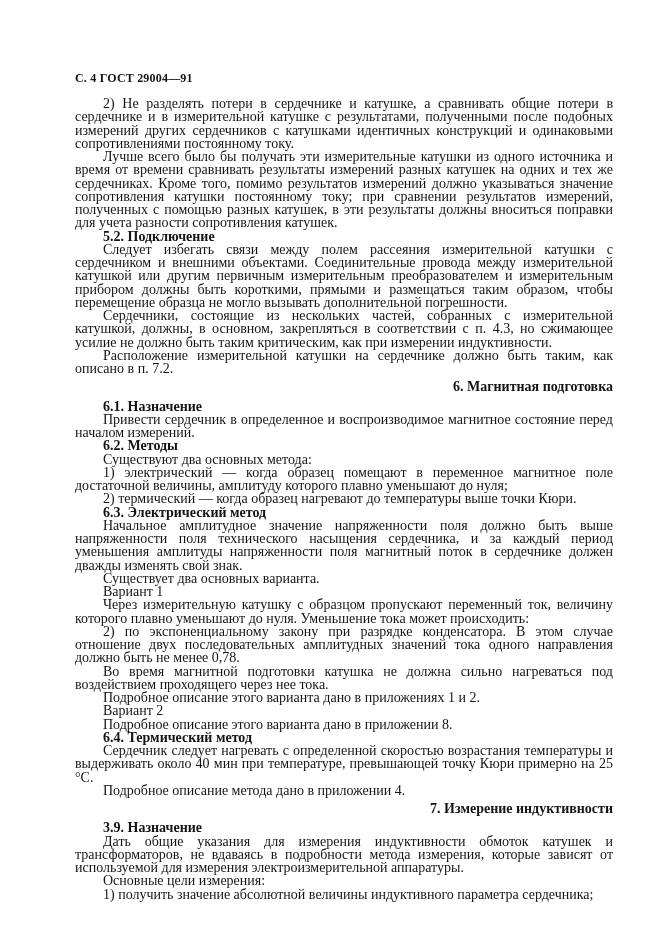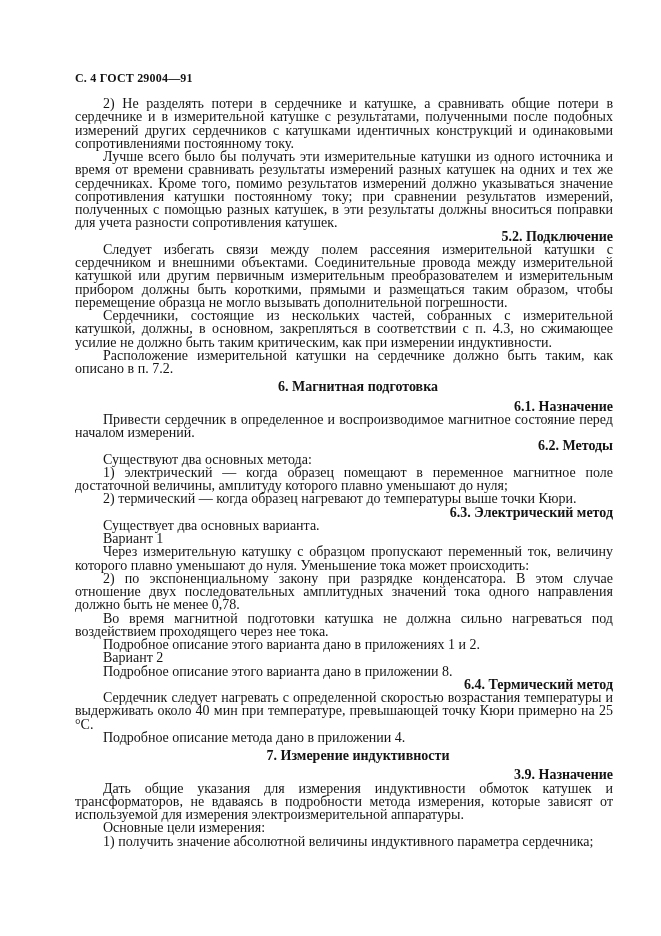--- a/index.html
+++ b/index.html
@@ -35,27 +35,27 @@
   }
   .paragraph {
     margin: 0;
     text-indent: 28px;
     text-align: justify;
   }
   .section-heading {
     margin: 0;
     text-indent: 28px;
     font-weight: bold;
-    text-align: right;
+    text-align: left;
   }
   .chapter-heading {
     margin: 5px 0 6px 0;
     text-indent: 28px;
     font-weight: bold;
-    text-align: center;
+    text-align: right;
   }
 </style>
 </head>
 <body>
 
 <div class="page">
   <div class="content">
     <div class="page-header">С. 4 ГОСТ 29004—91</div>
     <div class="document-body">
         <p class="paragraph">2) Не разделять потери в сердечнике и катушке, а сравнивать общие потери в сердечнике и в измерительной катушке с результатами, полученными после подобных измерений других сердечников с катушками идентичных конструкций и одинаковыми сопротивлениями постоянному току.</p>
@@ -65,20 +65,21 @@
         <p class="paragraph">Сердечники, состоящие из нескольких частей, собранных с измерительной катушкой, должны, в основном, закрепляться в соответствии с п. 4.3, но сжимающее усилие не должно быть таким критическим, как при измерении индуктивности.</p>
         <p class="paragraph">Расположение измерительной катушки на сердечнике должно быть таким, как описано в п. 7.2.</p>
         <div class="chapter-heading">6. Магнитная подготовка</div>
         <div class="section-heading">6.1. Назначение</div>
         <p class="paragraph">Привести сердечник в определенное и воспроизводимое магнитное состояние перед началом измерений.</p>
         <div class="section-heading">6.2. Методы</div>
         <p class="paragraph">Существуют два основных метода:</p>
         <p class="paragraph">1) электрический — когда образец помещают в переменное магнитное поле достаточной величины, амплитуду которого плавно уменьшают до нуля;</p>
         <p class="paragraph">2) термический — когда образец нагревают до температуры выше точки Кюри.</p>
         <div class="section-heading">6.3. Электрический метод</div>
+        <p class="paragraph">Начальное амплитудное значение напряженности поля должно быть выше напряженности поля технического насыщения сердечника, и за каждый период уменьшения амплитуды напряженности поля магнитный поток в сердечнике должен дважды изменять свой знак.</p>
         <p class="paragraph">Существует два основных варианта.</p>
         <p class="paragraph">Вариант 1</p>
         <p class="paragraph">Через измерительную катушку с образцом пропускают переменный ток, величину которого плавно уменьшают до нуля. Уменьшение тока может происходить:</p>
         <p class="paragraph">2) по экспоненциальному закону при разрядке конденсатора. В этом случае отношение двух последовательных амплитудных значений тока одного направления должно быть не менее 0,78.</p>
         <p class="paragraph">Во время магнитной подготовки катушка не должна сильно нагреваться под воздействием проходящего через нее тока.</p>
         <p class="paragraph">Подробное описание этого варианта дано в приложениях 1 и 2.</p>
         <p class="paragraph">Вариант 2</p>
         <p class="paragraph">Подробное описание этого варианта дано в приложении 8.</p>
         <div class="section-heading">6.4. Термический метод</div>
         <p class="paragraph">Сердечник следует нагревать с определенной скоростью возрастания температуры и выдерживать около 40 мин при температуре, превышающей точку Кюри примерно на 25 °С.</p>

